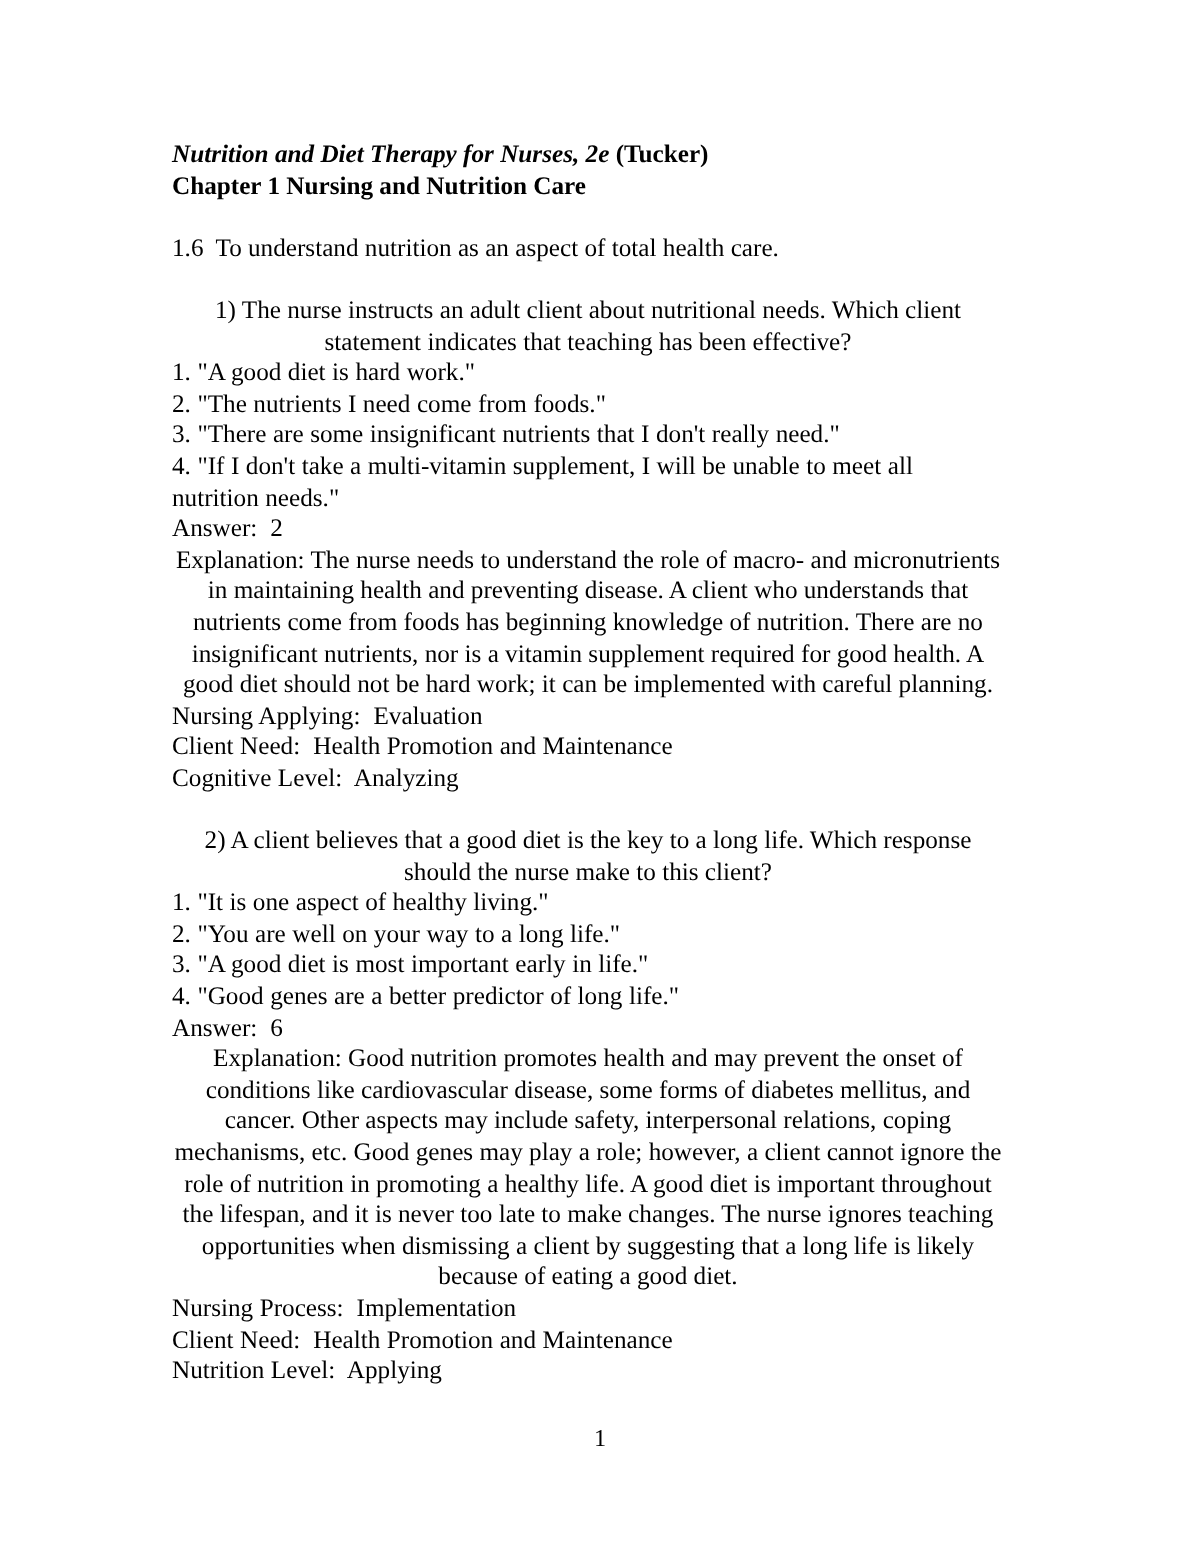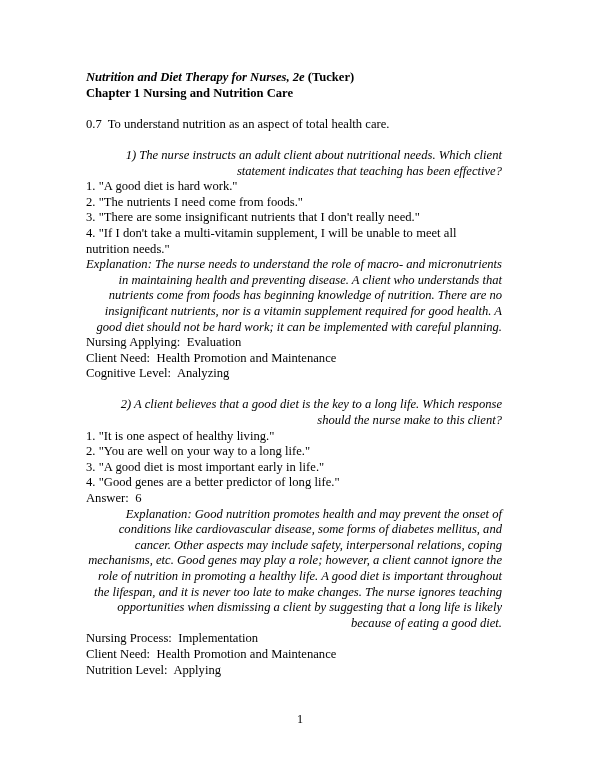--- a/index.html
+++ b/index.html
@@ -31,23 +31,22 @@
   .line {
     font-size: 12.6px;
     line-height: 15.6px;
     text-align: left;
     white-space: pre-wrap;
     word-spacing: 0.1px;
   }
   .para {
     font-size: 12.6px;
     line-height: 15.6px;
-    text-align: right;
+    text-align: center;
     margin: 0;
-    font-style: italic;
   }
   .hdr-title {
     font-weight: bold;
     font-style: italic;
     font-size: 12.6px;
     line-height: 15.6px;
   }
   .hdr-title .author {
     font-style: normal;
   }
@@ -86,30 +85,31 @@
 <div class="page">
 
   <div class="content">
 
     <div class="hdr-title"><span>Nutrition and Diet Therapy for Nurses, 2e</span><span class="author"> (Tucker)</span></div>
 
     <div class="hdr-chapter">Chapter 1   Nursing and Nutrition Care</div>
 
     <div class="gap"></div>
 
-    <div class="objective"><span class="num">0.7</span><span>To understand nutrition as an aspect of total health care.</span></div>
+    <div class="objective"><span class="num">1.6</span><span>To understand nutrition as an aspect of total health care.</span></div>
 
     <div class="gap"></div>
 
     <div class="qblock">
       <p class="para">1) The nurse instructs an adult client about nutritional needs. Which client statement indicates that teaching has been effective?</p>
       <div class="line">1. "A good diet is hard work."</div>
       <div class="line">2. "The nutrients I need come from foods."</div>
       <div class="line">3. "There are some insignificant nutrients that I don't really need."</div>
       <div class="line">4. "If I don't take a multi-vitamin supplement, I will be unable to meet all nutrition needs."</div>
+      <div class="line">Answer:  2</div>
       <p class="para">Explanation:  The nurse needs to understand the role of macro- and micronutrients in maintaining health and preventing disease. A client who understands that nutrients come from foods has beginning knowledge of nutrition. There are no insignificant nutrients, nor is a vitamin supplement required for good health. A good diet should not be hard work; it can be implemented with careful planning.</p>
       <div class="line">Nursing Applying:  Evaluation</div>
       <div class="line">Client Need:  Health Promotion and Maintenance</div>
       <div class="line">Cognitive Level:  Analyzing</div>
     </div>
 
     <div class="gap"></div>
 
     <div class="qblock">
       <p class="para">2) A client believes that a good diet is the key to a long life. Which response should the nurse make to this client?</p>

